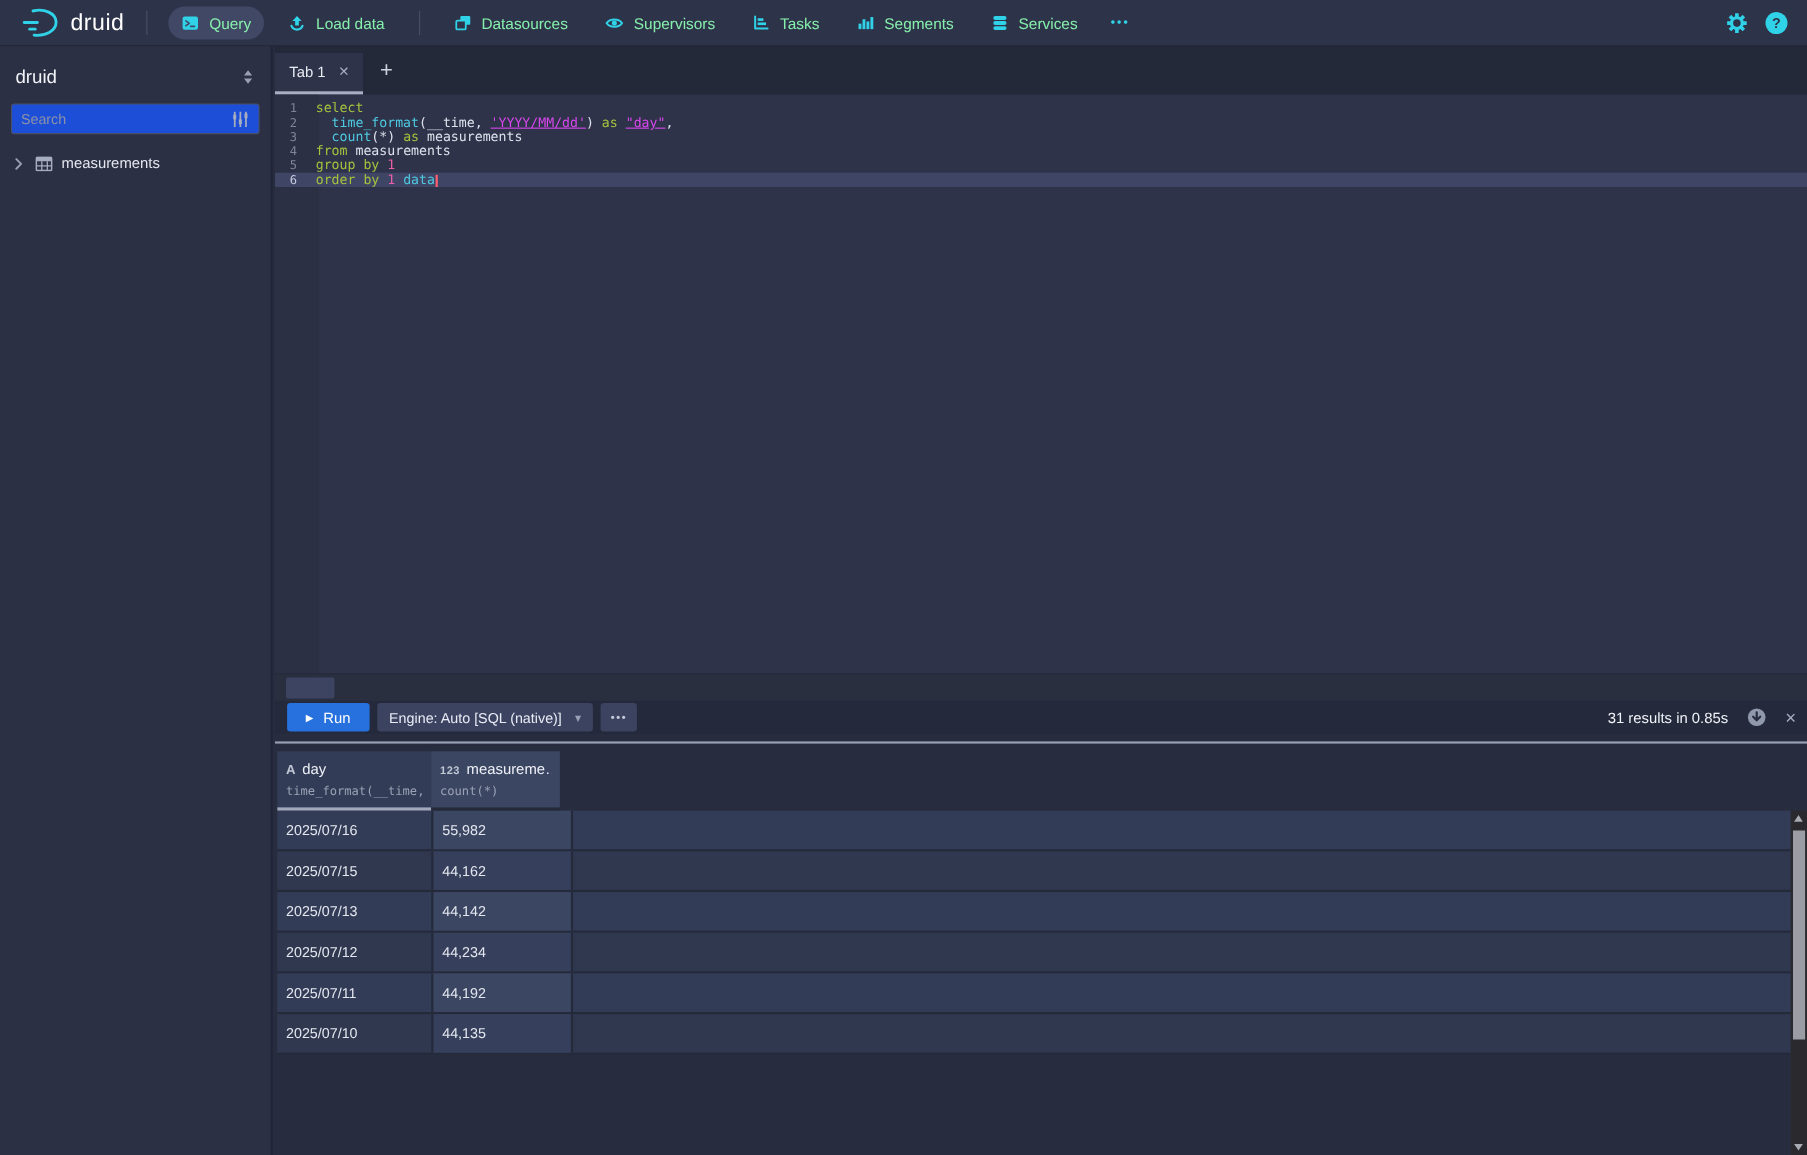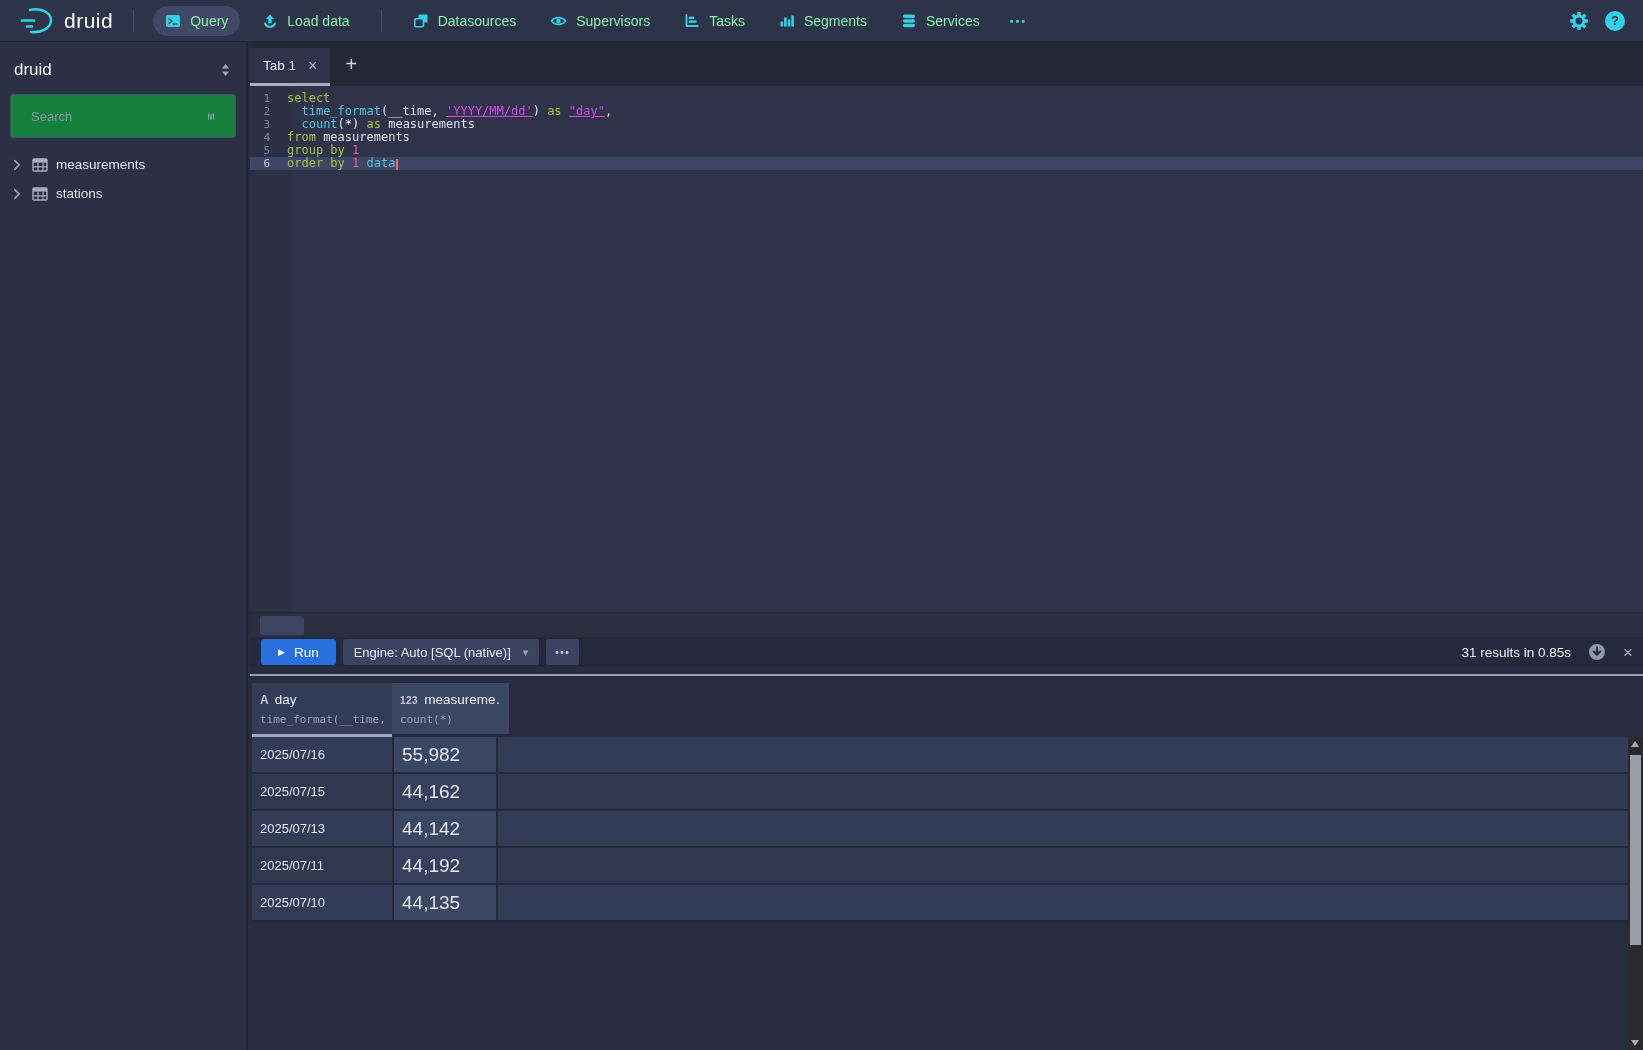--- a/index.html
+++ b/index.html
@@ -20,22 +20,22 @@
   .nav-more { font-size:11px; font-weight:bold; letter-spacing:2px; color:#30d2e8; padding:0 8px; }
   .nav-right { margin-left:auto; display:flex; align-items:center; gap:16px; padding-right:6px; }
   .help-circle { width:20px; height:20px; border-radius:50%; background:#30d2e8; color:#2d3349;
                  font-weight:bold; font-size:13px; display:flex; align-items:center; justify-content:center; }
 
   
   .sidebar { position:absolute; left:0; top:42px; bottom:0; width:248px; background:#2b3044;
              border-right:2px solid #20253a; }
   .schema-row { display:flex; align-items:center; justify-content:space-between; padding:18px 14px 12px 14px; }
   .schema-name { font-size:17px; color:#f2f3f7; }
-  .search-box { margin:2px 10px 0 10px; height:44px; background:#15803d; border:1px solid #4a5068;
-                border-radius:3px; display:flex; align-items:center; padding:0 20px; }
+  .search-box { margin:2px 10px 0 10px; height:28px; background:#1d4ed8; border:1px solid #4a5068;
+                border-radius:3px; display:flex; align-items:center; padding:0 8px; }
   .search-box input { flex:1; background:transparent; border:none; outline:none; color:#dde0ea;
                       font-size:13px; font-family:"Liberation Sans",sans-serif; }
   .search-box input::placeholder { color:#8b91a6; }
   .tree { margin-top:12px; }
   .tree-item { height:29px; display:flex; align-items:center; gap:8px; padding-left:10px;
                font-size:13.5px; color:#e3e6ee; cursor:pointer; }
 
   
   .main { position:absolute; left:250px; top:42px; right:0; bottom:0; }
 
@@ -83,21 +83,21 @@
   .th1::after { content:""; position:absolute; left:0; right:0; bottom:0; height:3px; background:#a2a8bc; }
   .th2 { width:117px; background:#3b4762; border-bottom:3px solid #252a3b; }
   .th-name { font-size:13.5px; color:#eef0f6; display:flex; align-items:baseline; gap:6px; white-space:nowrap; overflow:hidden; }
   .type-a { font-weight:bold; font-size:12px; color:#c2c7d6; }
   .type-123 { font-weight:bold; font-size:10px; color:#c2c7d6; letter-spacing:.5px; }
   .th-expr { font-family:"DejaVu Sans Mono",monospace; font-size:11px; color:#9ba2b6; margin-top:6px; white-space:nowrap; overflow:hidden; }
   .t-row { display:flex; height:37px; border-bottom:2px solid #252a3b; cursor:default;justify-content:flex-end; }
   .t-row:nth-child(odd) { background:#333c57; }
   .t-row:nth-child(even) { background:#2f384f; }
   .c1 { width:140px; padding:0 8px; display:flex; align-items:center; font-size:13px; color:#e3e6ee; }
-  .c2 { width:106px; padding:0 8px; display:flex; align-items:center; font-size:19px; color:#e3e6ee;
+  .c2 { width:129px; padding:0 8px; display:flex; align-items:center; font-size:13px; color:#e3e6ee;
         border-left:2px solid #252a3b; border-right:2px solid #252a3b; }
   .t-row:nth-child(odd) .c2 { background:#3a4662; }
   .t-row:nth-child(even) .c2 { background:#36405c; }
   .row-rest { flex:1; }
 
   .vscrollbar { position:absolute; right:0; top:70px; bottom:0; width:15px; background:#29292e; }
   .sb-arrow-up { position:absolute; top:4px; left:3px; width:0; height:0;
                  border-left:4.5px solid transparent; border-right:4.5px solid transparent;
                  border-bottom:6px solid #a9abb2; }
   .sb-arrow-down { position:absolute; bottom:4px; left:3px; width:0; height:0;
@@ -228,31 +228,20 @@
           <svg width="14" height="14" viewBox="0 0 16 16">
             <path d="M5.5 3 L10.5 8 L5.5 13" stroke="#9aa0b4" stroke-width="2" fill="none" stroke-linecap="round" stroke-linejoin="round"></path>
           </svg>
           <svg width="16" height="14" viewBox="0 0 16 14">
             <rect x="1" y="1" width="14" height="12" rx="1" fill="none" stroke="#a7adc0" stroke-width="1.4"></rect>
             <rect x="1" y="1" width="14" height="3.6" fill="#a7adc0"></rect>
             <path d="M6 4.6 V13 M11 4.6 V13 M1 8.8 H15" stroke="#a7adc0" stroke-width="1.2"></path>
           </svg>
           <span>measurements</span>
         </div>
-        <div class="tree-item">
-          <svg width="14" height="14" viewBox="0 0 16 16">
-            <path d="M5.5 3 L10.5 8 L5.5 13" stroke="#9aa0b4" stroke-width="2" fill="none" stroke-linecap="round" stroke-linejoin="round"></path>
-          </svg>
-          <svg width="16" height="14" viewBox="0 0 16 14">
-            <rect x="1" y="1" width="14" height="12" rx="1" fill="none" stroke="#a7adc0" stroke-width="1.4"></rect>
-            <rect x="1" y="1" width="14" height="3.6" fill="#a7adc0"></rect>
-            <path d="M6 4.6 V13 M11 4.6 V13 M1 8.8 H15" stroke="#a7adc0" stroke-width="1.2"></path>
-          </svg>
-          <span>stations</span>
-        </div>
       </div>
   </div>
 
   <div class="main">
 
     <div class="tabbar">
       <div class="tab">
         <span>Tab 1</span>
         <span class="tab-close">×</span>
       </div>
@@ -345,20 +334,25 @@
               <div class="c1">2025/07/15</div>
               <div class="c2">44,162</div>
               <div class="row-rest"></div>
             </div>
             <div class="t-row">
               <div class="c1">2025/07/13</div>
               <div class="c2">44,142</div>
               <div class="row-rest"></div>
             </div>
             <div class="t-row">
+              <div class="c1">2025/07/12</div>
+              <div class="c2">44,234</div>
+              <div class="row-rest"></div>
+            </div>
+            <div class="t-row">
               <div class="c1">2025/07/11</div>
               <div class="c2">44,192</div>
               <div class="row-rest"></div>
             </div>
             <div class="t-row">
               <div class="c1">2025/07/10</div>
               <div class="c2">44,135</div>
               <div class="row-rest"></div>
             </div>
           </div>

